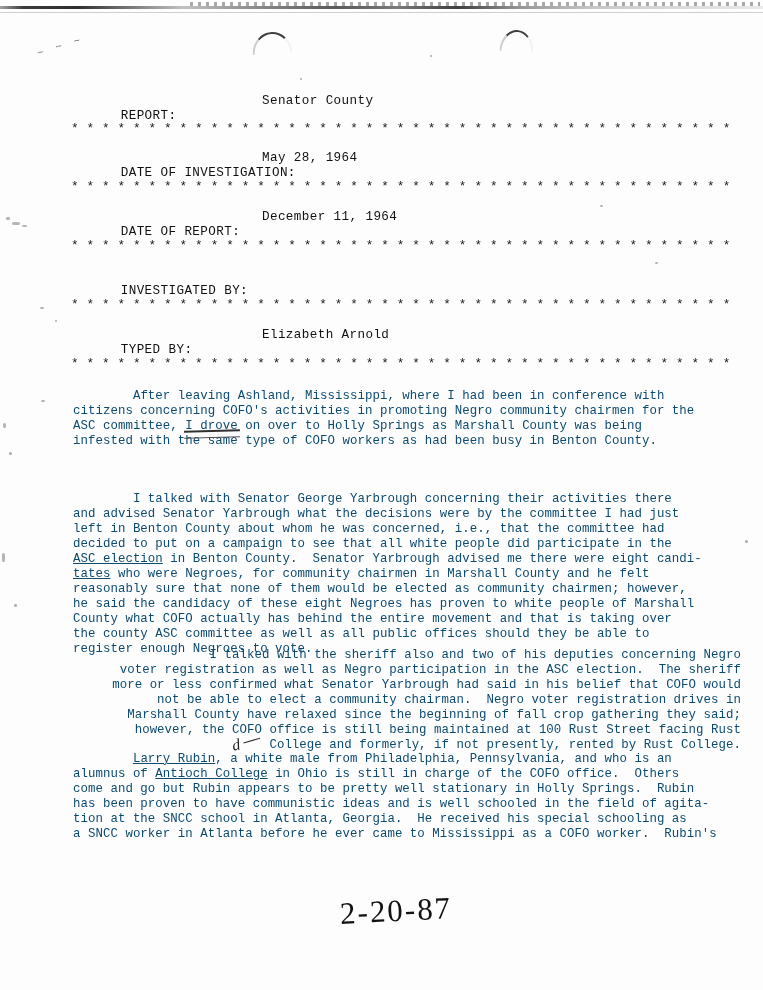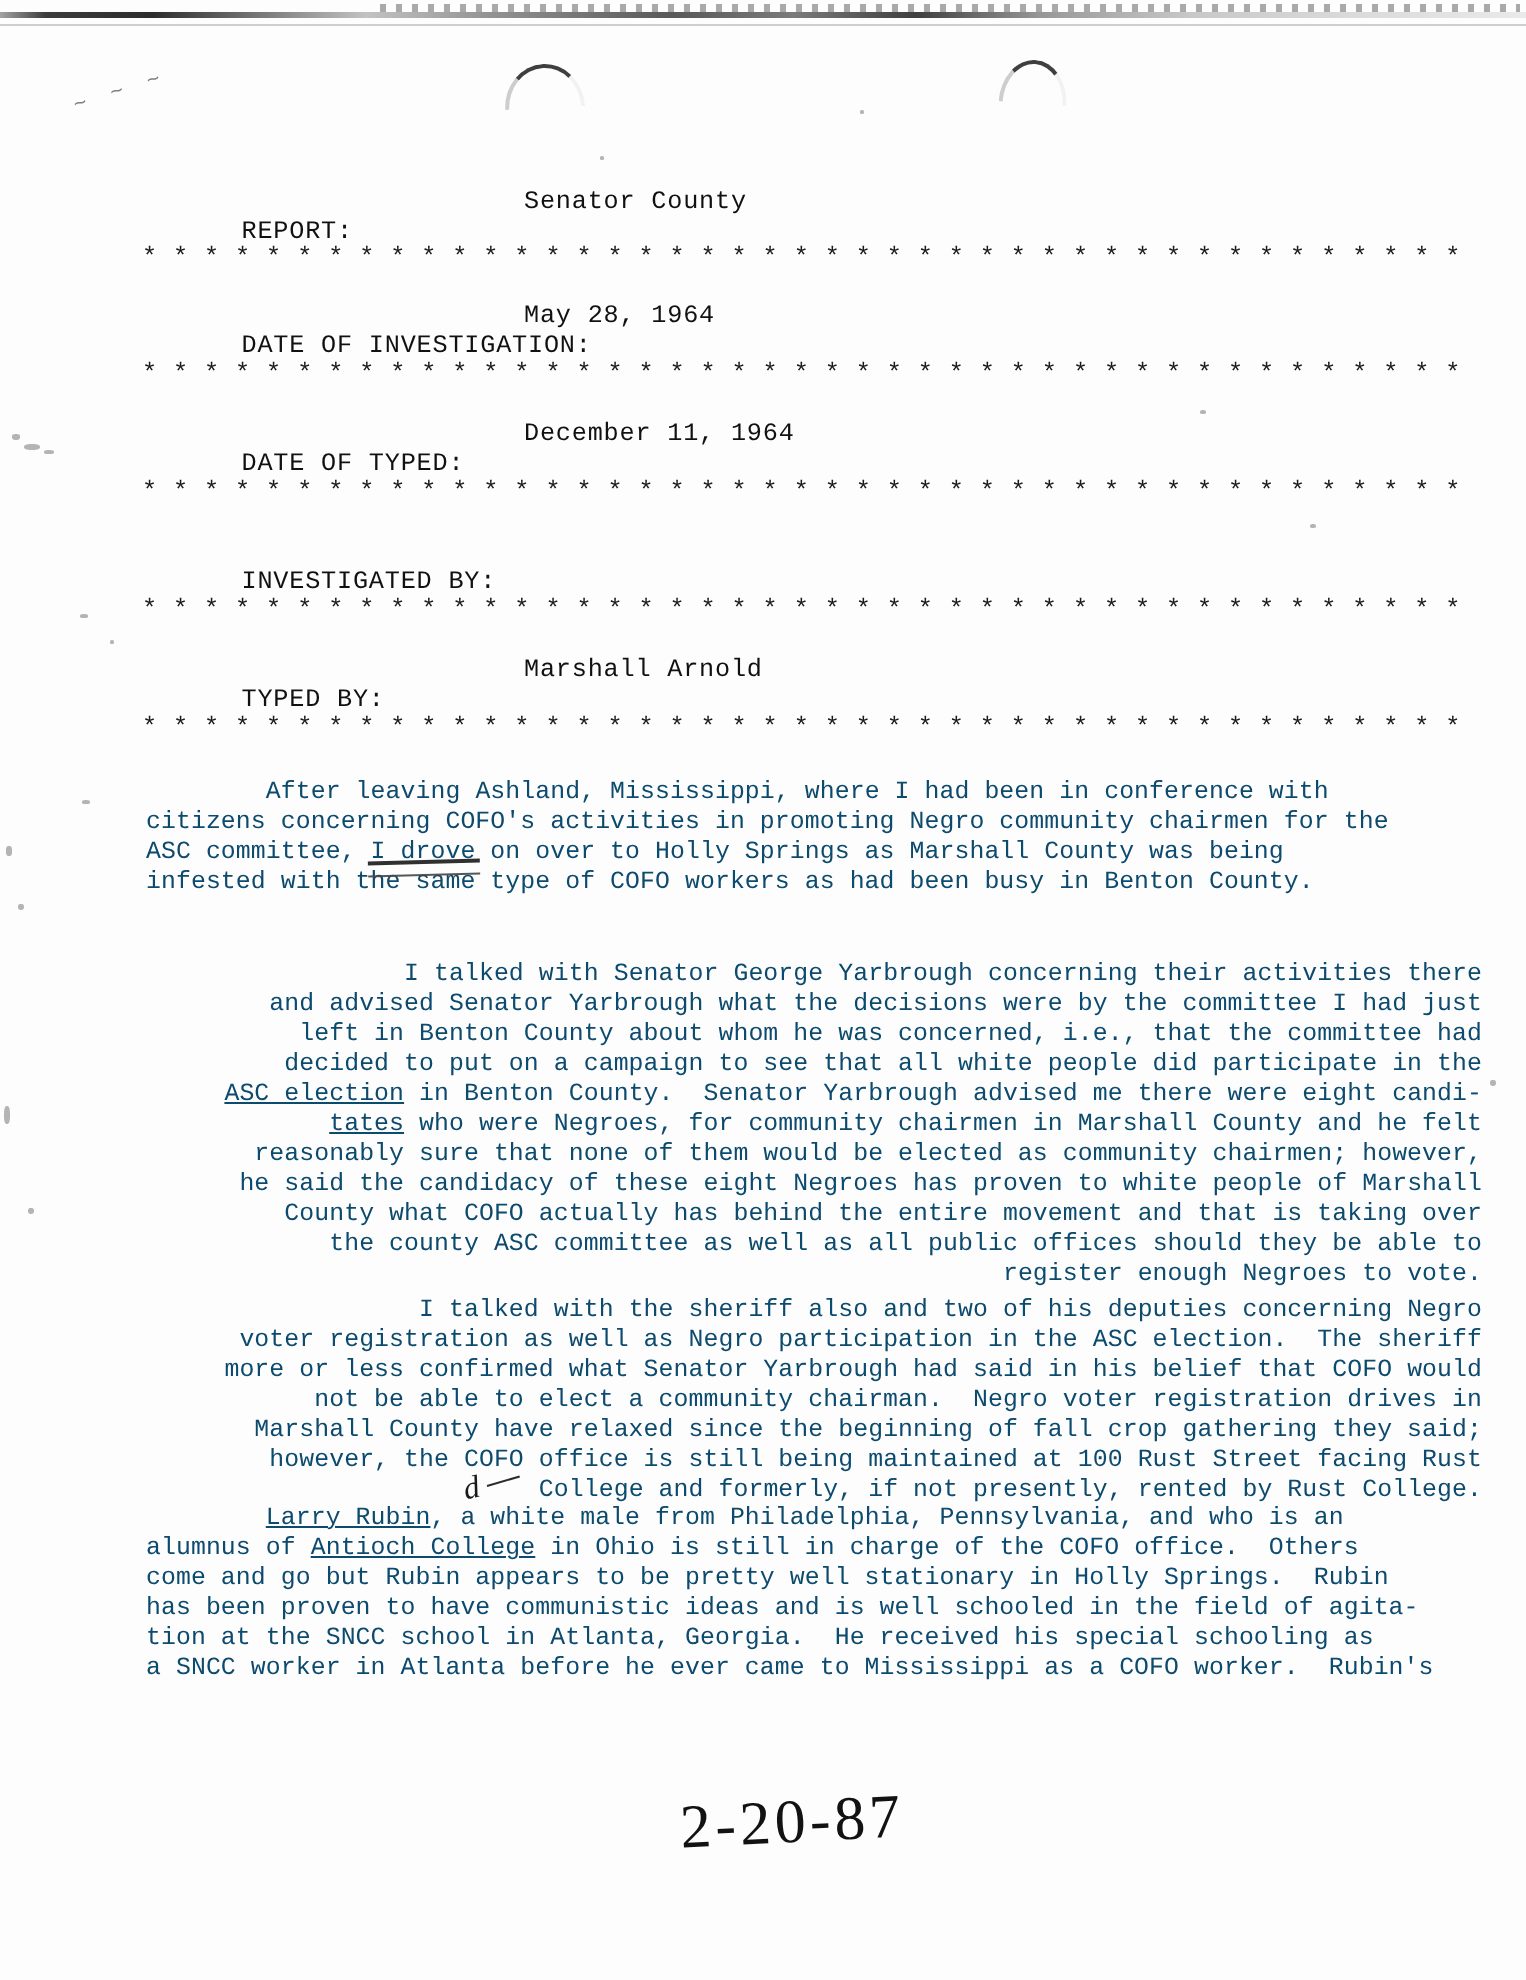--- a/index.html
+++ b/index.html
@@ -219,41 +219,41 @@
     </div>
     <div class="stars" style="top:122px;">* * * * * * * * * * * * * * * * * * * * * * * * * * * * * * * * * * * * * * * * * * *</div>
 
     <div class="hdr-row" style="top:151px;">
       <span class="hdr-label">DATE OF INVESTIGATION:</span>
       <span class="hdr-value">May 28, 1964</span>
     </div>
     <div class="stars" style="top:180px;">* * * * * * * * * * * * * * * * * * * * * * * * * * * * * * * * * * * * * * * * * * *</div>
 
     <div class="hdr-row" style="top:210px;">
-      <span class="hdr-label">DATE OF TYPED:</span>
+      <span class="hdr-label">DATE OF REPORT:</span>
       <span class="hdr-value">December 11, 1964</span>
     </div>
     <div class="stars" style="top:239px;">* * * * * * * * * * * * * * * * * * * * * * * * * * * * * * * * * * * * * * * * * * *</div>
 
     <div class="hdr-row" style="top:269px;">
       <span class="hdr-label">INVESTIGATED BY:</span>
     </div>
     <div class="stars" style="top:298px;">* * * * * * * * * * * * * * * * * * * * * * * * * * * * * * * * * * * * * * * * * * *</div>
 
     <div class="hdr-row" style="top:328px;">
       <span class="hdr-label">TYPED BY:</span>
-      <span class="hdr-value">Marshall Arnold</span>
+      <span class="hdr-value">Elizabeth Arnold</span>
     </div>
     <div class="stars" style="top:357px;">* * * * * * * * * * * * * * * * * * * * * * * * * * * * * * * * * * * * * * * * * * *</div>
 
     <div class="para" style="top:389px;"><span>        After leaving Ashland, Mississippi, where I had been in conference with
 citizens concerning COFO's activities in promoting Negro community chairmen for the
 ASC committee, I drove on over to Holly Springs as Marshall County was being
 infested with the same type of COFO workers as had been busy in Benton County.</span></div>
-    <div class="para" style="top:480px;text-align:right;"><span>        I talked with Senator George Yarbrough concerning their activities there
+    <div class="para" style="top:492px;"><span>        I talked with Senator George Yarbrough concerning their activities there
 and advised Senator Yarbrough what the decisions were by the committee I had just
 left in Benton County about whom he was concerned, i.e., that the committee had
 decided to put on a campaign to see that all white people did participate in the
 </span><span class="u">ASC election</span><span> in Benton County.  Senator Yarbrough advised me there were eight candi-
 </span><span class="u">tates</span><span> who were Negroes, for community chairmen in Marshall County and he felt
 reasonably sure that none of them would be elected as community chairmen; however,
 he said the candidacy of these eight Negroes has proven to white people of Marshall
 County what COFO actually has behind the entire movement and that is taking over
 the county ASC committee as well as all public offices should they be able to
 register enough Negroes to vote.</span></div>

